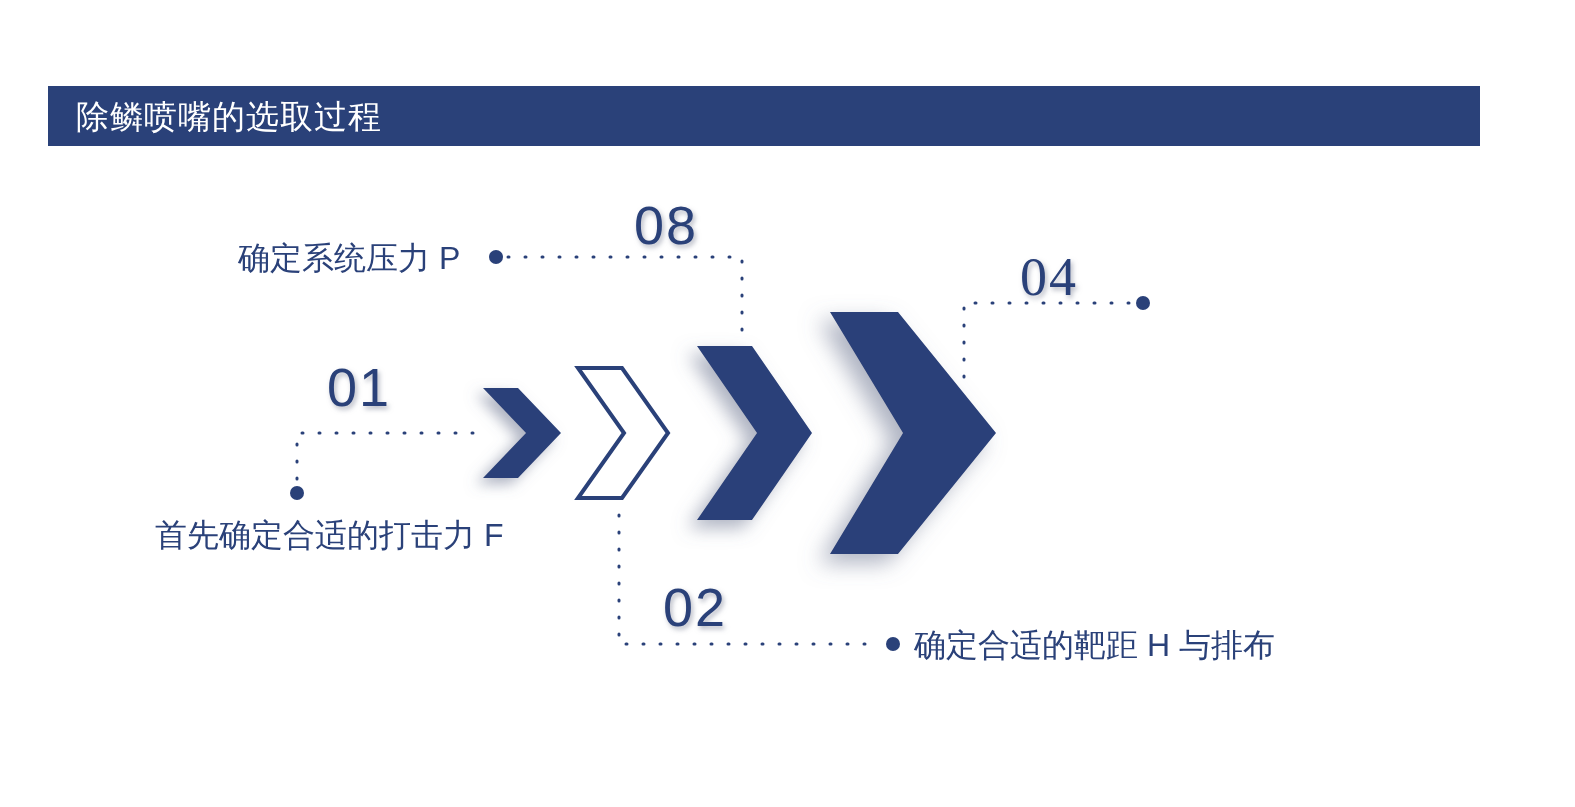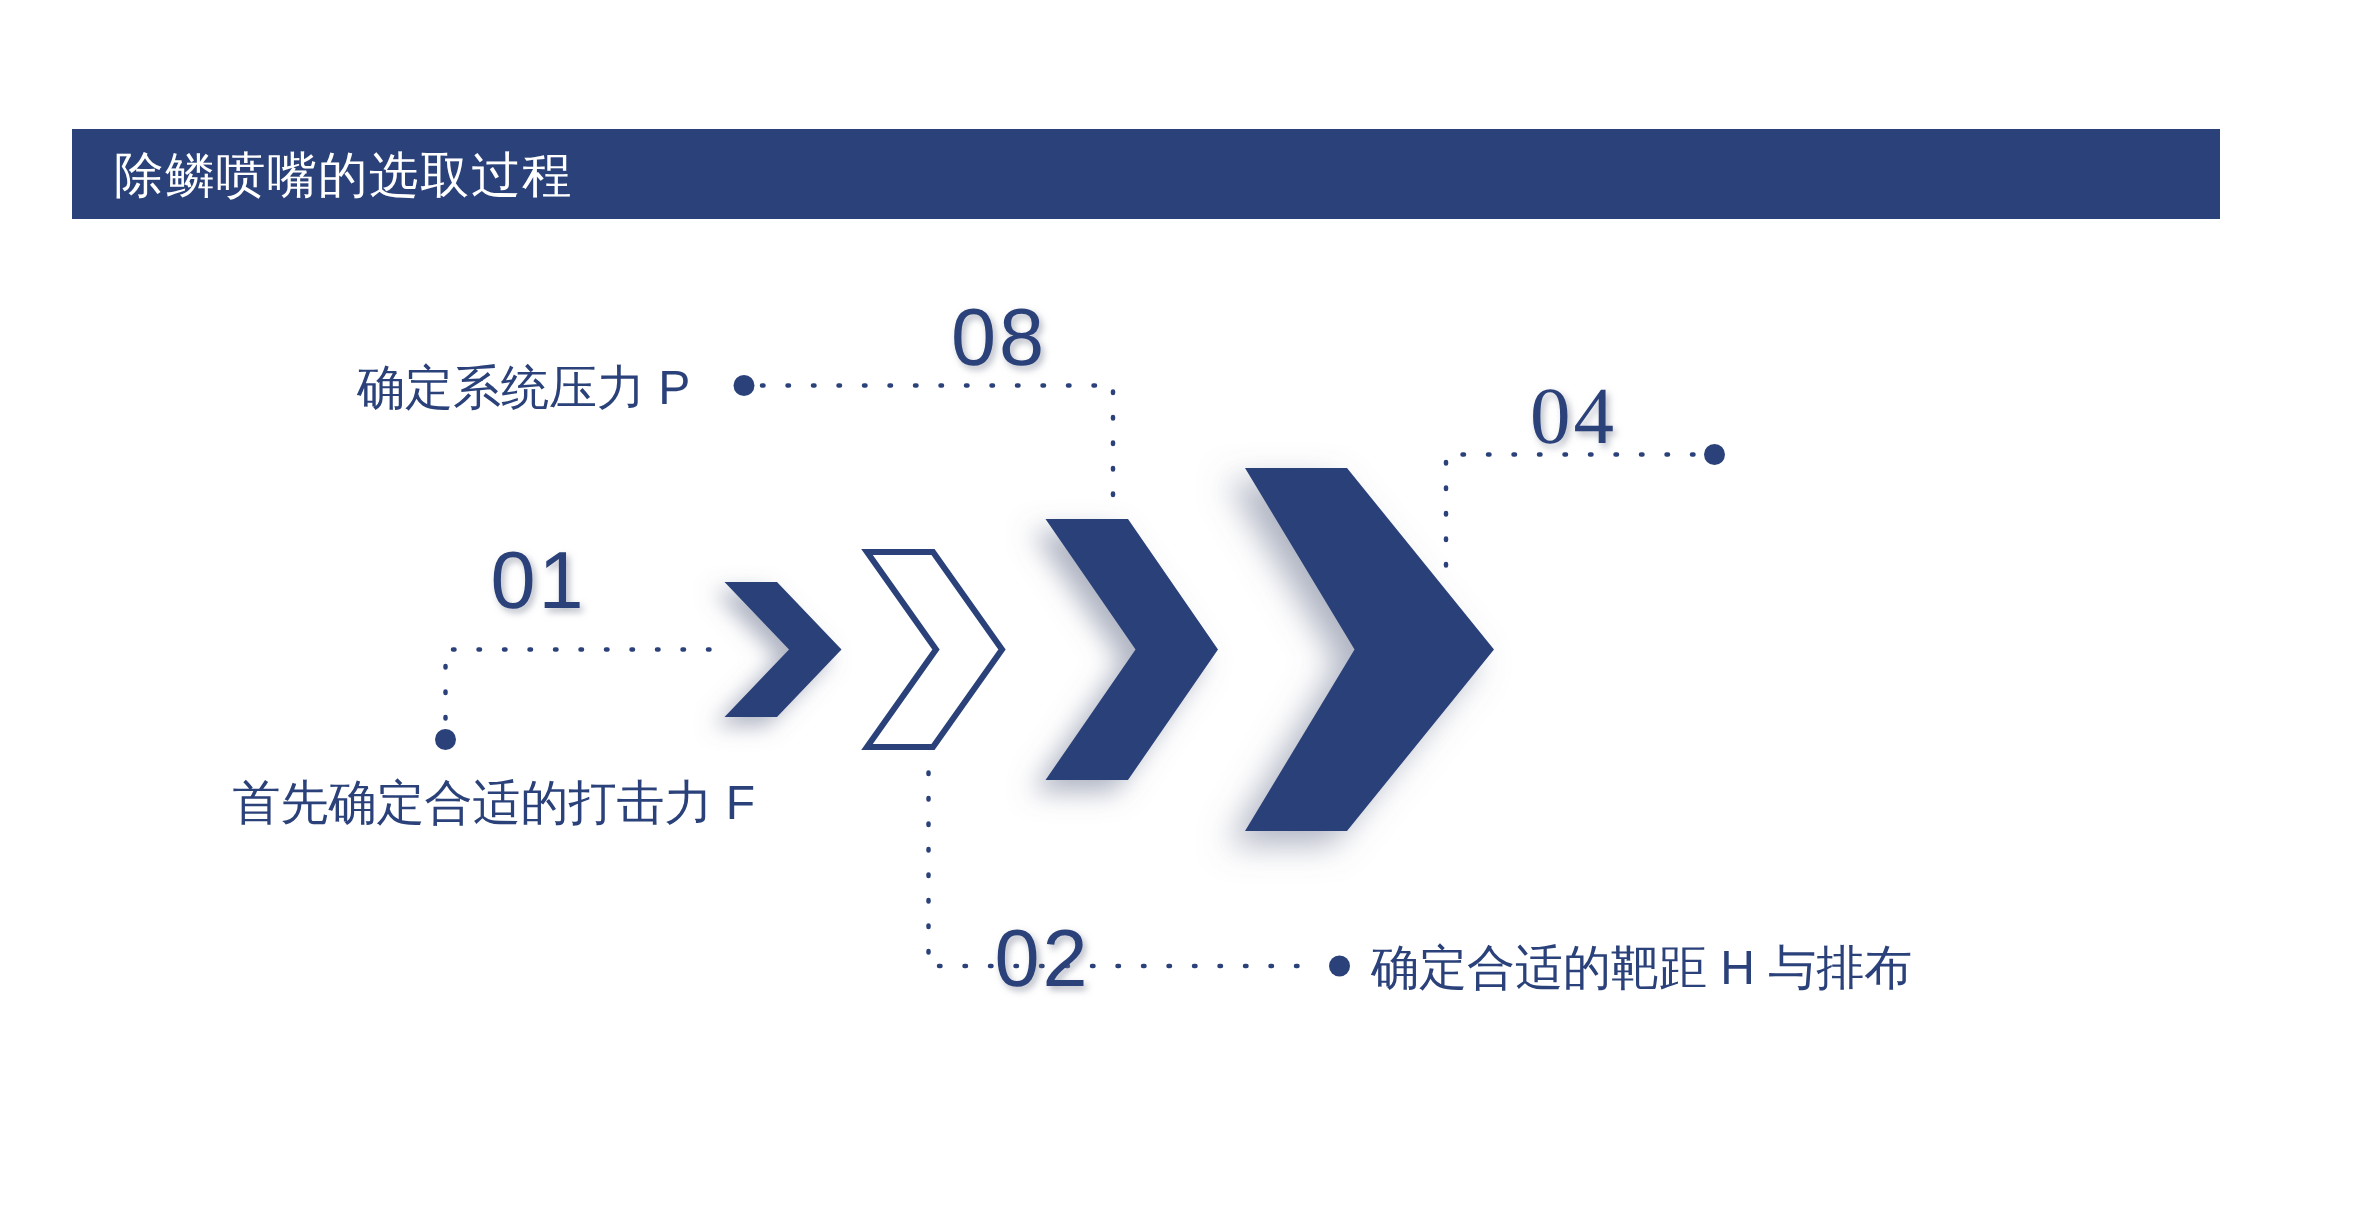--- a/index.html
+++ b/index.html
@@ -37,21 +37,21 @@
     position:absolute;
     color:#2a4179;
     font-size:54px;
     font-weight:400;
     letter-spacing:2px;
     line-height:1;
     text-shadow:2px 3px 5px rgba(120,125,145,0.55);
     white-space:nowrap;
   }
   .num-01{left:327px;top:360px;}
-  .num-02{left:663px;top:612px;}
+  .num-02{left:663px;top:580px;}
   .num-03{left:634px;top:198px;}
   .num-04{left:1020px;top:250px;font-family:Liberation Serif, serif;}
 
   
   .cap{
     position:absolute;
     color:#2a4179;
     font-size:32px;
     line-height:1;
     white-space:nowrap;

